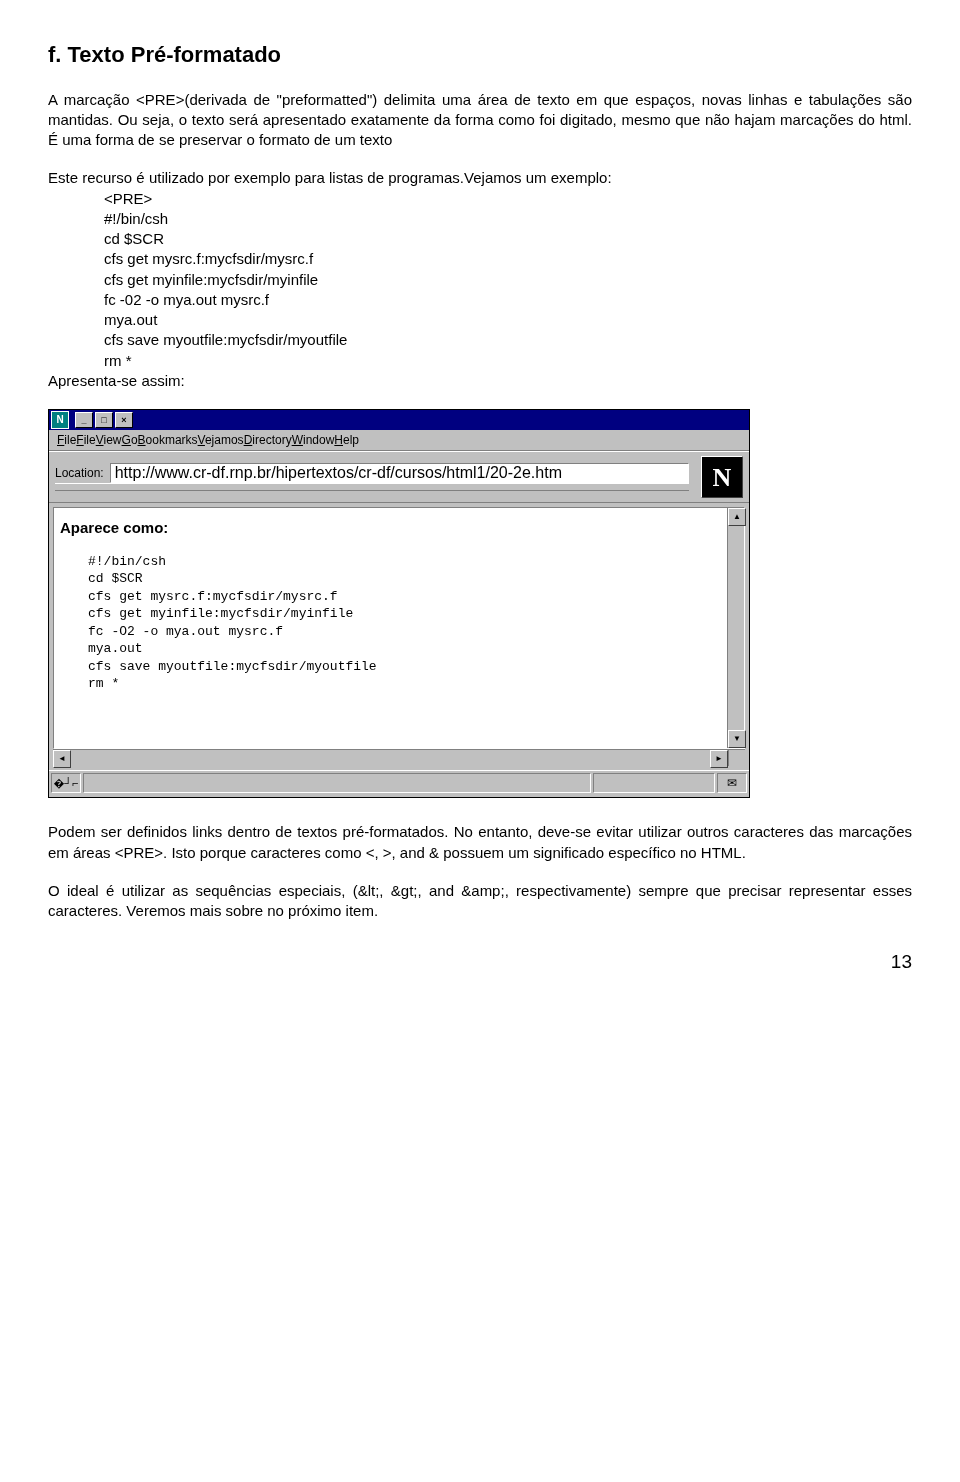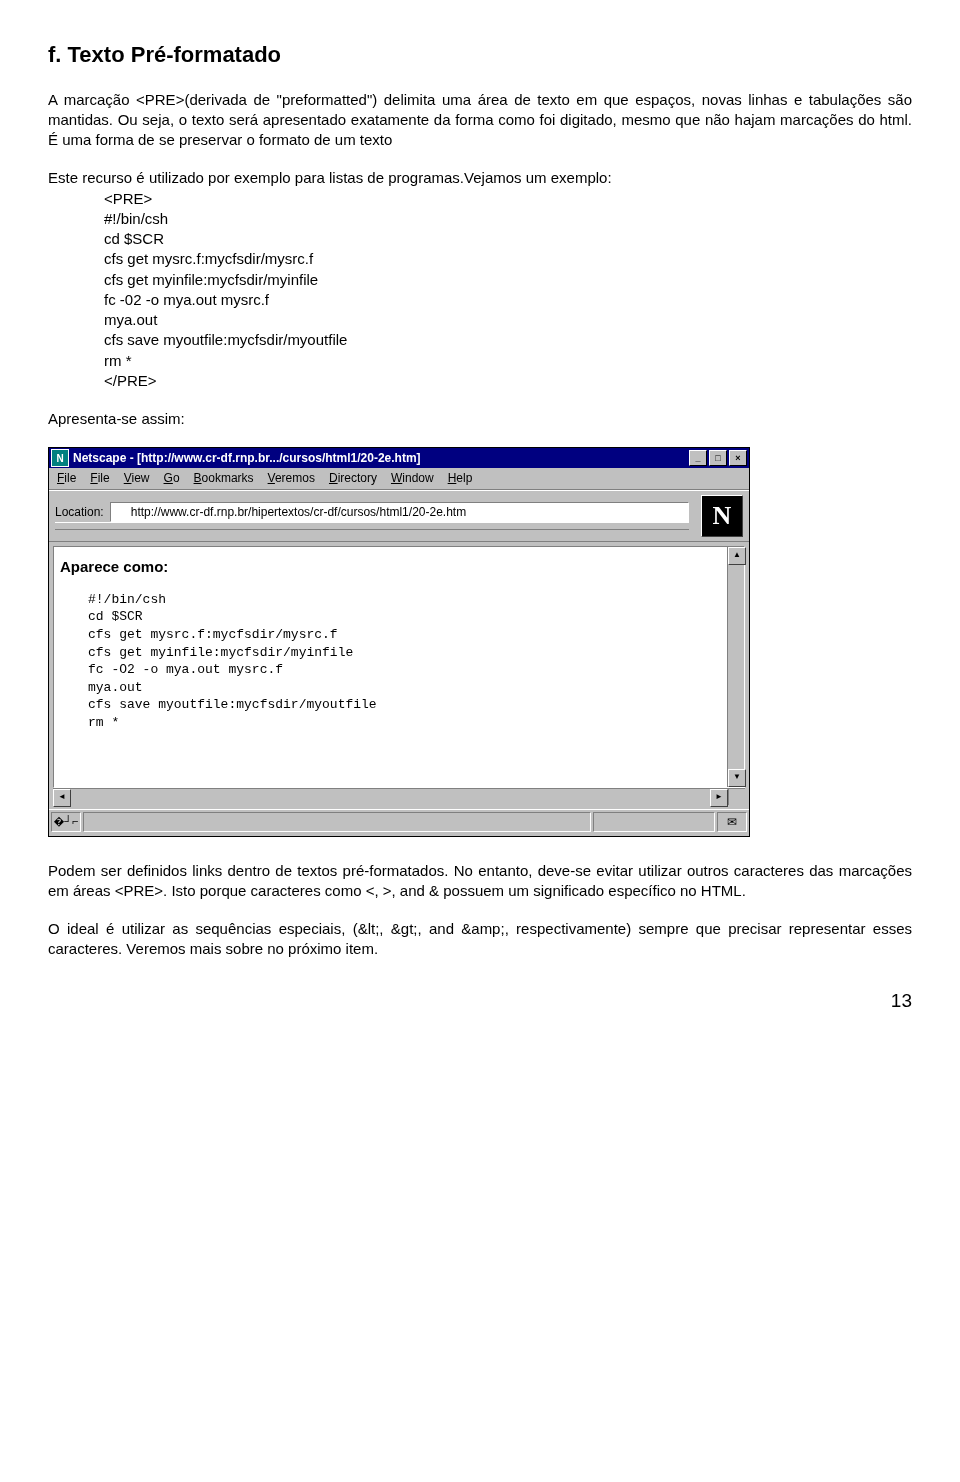--- a/index.html
+++ b/index.html
@@ -16,21 +16,20 @@
     font-size: 22px;
     font-weight: bold;
     margin: 0 0 20px 0;
   }
   p.para {
     margin: 0 0 18px 0;
     text-align: justify;
   }
   .indent-block {
     margin-left: 56px;
-    margin-bottom: 18px;
     line-height: 1.35;
   }
   .indent-block div { white-space: pre; }
   
   .ns-window {
     width: 700px;
     margin: 6px 0 24px 0;
     border: 1px solid #000;
     background: #c0c0c0;
     font-family: "MS Sans Serif", Tahoma, Arial, sans-serif;
@@ -66,42 +65,41 @@
     border-left: 1px solid #fff;
     border-right: 1px solid #000;
     border-bottom: 1px solid #000;
     margin-left: 2px;
     display: flex; align-items: center; justify-content: center;
     font-size: 9px; font-weight: bold; color: #000;
     font-family: Arial, sans-serif;
   }
   .ns-menubar {
     display: flex;
-    gap: 14px;
     padding: 2px 8px;
     border-bottom: 1px solid #808080;
   }
   .ns-menubar span { text-decoration: underline; text-decoration-color: transparent; }
   .ns-menubar .mi { cursor: default; }
   .ns-menubar .mi::first-letter { text-decoration: underline; }
   .ns-locbar {
     display: flex;
     align-items: center;
     padding: 4px 6px;
     border-top: 1px solid #fff;
     border-bottom: 1px solid #808080;
     gap: 12px;
   }
   .ns-locbar .loc-label { font-size: 12px; }
   .ns-locbar input {
     flex: 1;
     height: 18px;
     font-family: "MS Sans Serif", Arial, sans-serif;
-    font-size: 12px;
-    padding: 0 20px;
+    font-size: 16px;
+    padding: 0 4px;
     border-top: 1px solid #808080;
     border-left: 1px solid #808080;
     border-right: 1px solid #fff;
     border-bottom: 1px solid #fff;
     background: #fff;
   }
   .ns-locbar .ns-logo {
     width: 40px; height: 40px;
     background: #000;
     color: #fff;
@@ -214,40 +212,38 @@
 <div class="indent-block">
   <div>&lt;PRE&gt;</div>
   <div>#!/bin/csh</div>
   <div>cd $SCR</div>
   <div>cfs get mysrc.f:mycfsdir/mysrc.f</div>
   <div>cfs get myinfile:mycfsdir/myinfile</div>
   <div>fc -02 -o mya.out mysrc.f</div>
   <div>mya.out</div>
   <div>cfs save myoutfile:mycfsdir/myoutfile</div>
   <div>rm *</div>
-  <div>&lt;/PRE&gt;</div>
 </div>
 
 <p class="para">Apresenta-se assim:</p>
 
 <div class="ns-window">
   <div class="ns-titlebar">
     <div class="ns-icon">N</div>
-    <div class="ns-title">Netscape - [http://www.cr-df.rnp.br.../cursos/html1/20-2e.htm]</div>
     <div class="ns-winbtn">_</div>
     <div class="ns-winbtn">□</div>
     <div class="ns-winbtn">×</div>
   </div>
   <div class="ns-menubar">
     <span class="mi">File</span>
     <span class="mi">File</span>
     <span class="mi">View</span>
     <span class="mi">Go</span>
     <span class="mi">Bookmarks</span>
-    <span class="mi">Veremos</span>
+    <span class="mi">Vejamos</span>
     <span class="mi">Directory</span>
     <span class="mi">Window</span>
     <span class="mi">Help</span>
   </div>
   <div class="ns-locbar">
     <div class="ns-locrow">
       <div style="display:flex; align-items:center; gap:6px;">
         <span class="loc-label">Location:</span>
         <input type="text" value="http://www.cr-df.rnp.br/hipertextos/cr-df/cursos/html1/20-2e.htm" style="">
       </div>

